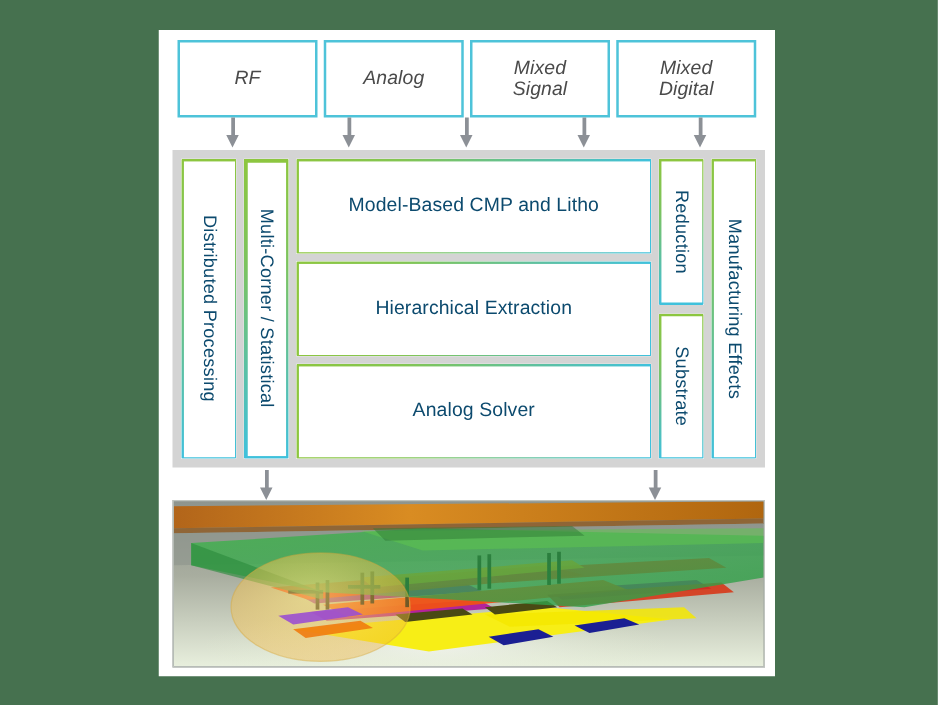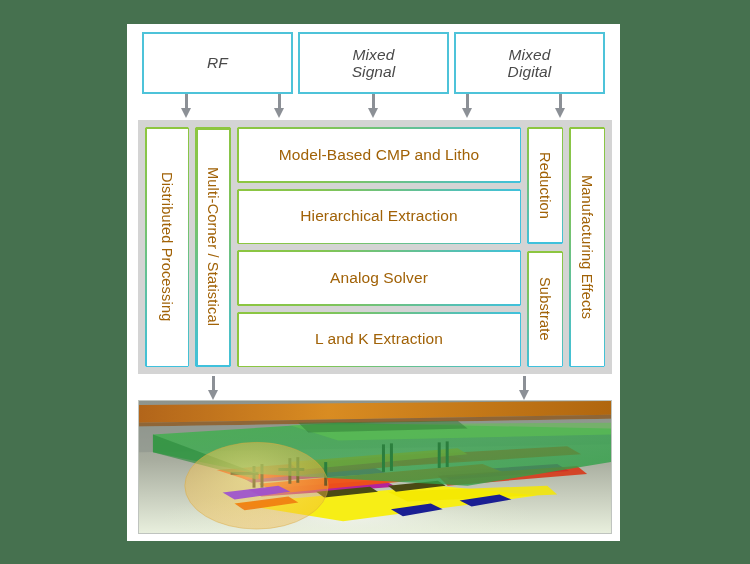--- a/index.html
+++ b/index.html
@@ -111,21 +111,21 @@
   }
 
   
   .tile {
     background: #ffffff;
     box-sizing: border-box;
     position: relative;
     display: flex;
     align-items: center;
     justify-content: center;
-    color: #a16207;
+    color: #0c4a6e;
   }
   .tile::before {
     content: "";
     position: absolute;
     inset: 0;
     padding: 1.5px;
     border-radius: 1px;
     background: linear-gradient(180deg, #8dc63f 0%, #7cc35e 35%, #5bc0a5 70%, #3fc1dd 100%);
     -webkit-mask: linear-gradient(#000 0 0) content-box, linear-gradient(#000 0 0);
     -webkit-mask-composite: xor;
@@ -199,20 +199,21 @@
 </style>
 </head>
 <body>
 
 <div id="stage">
 
   <div class="card">
 
     <div class="app-row">
       <div class="app-box">RF</div>
+      <div class="app-box">Analog</div>
       <div class="app-box">Mixed
 Signal</div>
       <div class="app-box">Mixed
 Digital</div>
     </div>
 
     <div class="arrow-row">
       <div class="arrow-cell">
         <div class="arrow">
             <div class="shaft"></div>
@@ -252,21 +253,20 @@
       </div>
 
       <div class="tile thick col-left-b">
         <span class="vlabel">Multi-Corner / Statistical</span>
       </div>
 
       <div class="center-col">
         <div class="tile horiz center-tile">Model-Based CMP and Litho</div>
         <div class="tile horiz center-tile">Hierarchical Extraction</div>
         <div class="tile horiz center-tile">Analog Solver</div>
-        <div class="tile horiz center-tile">L and K Extraction</div>
       </div>
 
       <div class="col-right-stack">
         <div class="tile">
           <span class="vlabel">Reduction</span>
         </div>
         <div class="tile">
           <span class="vlabel">Substrate</span>
         </div>
       </div>

